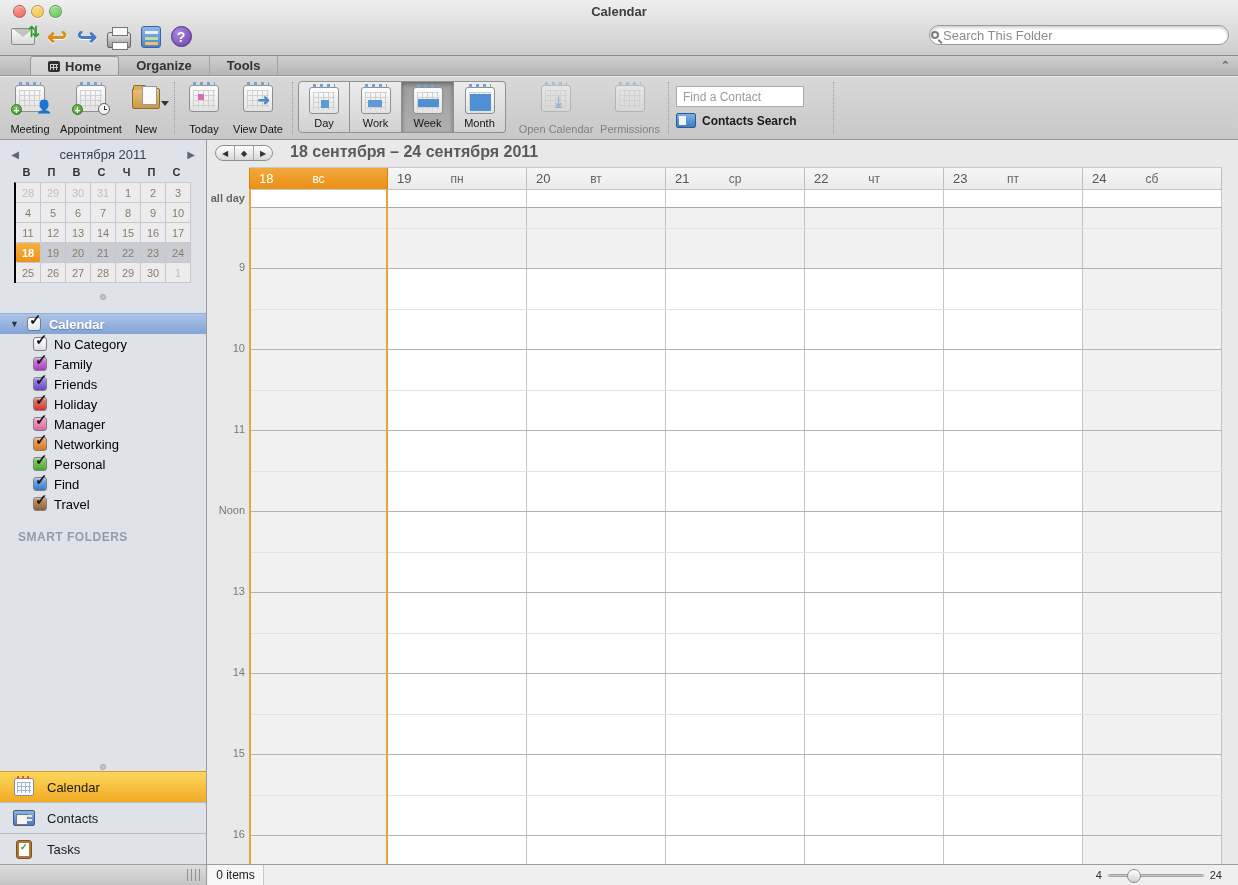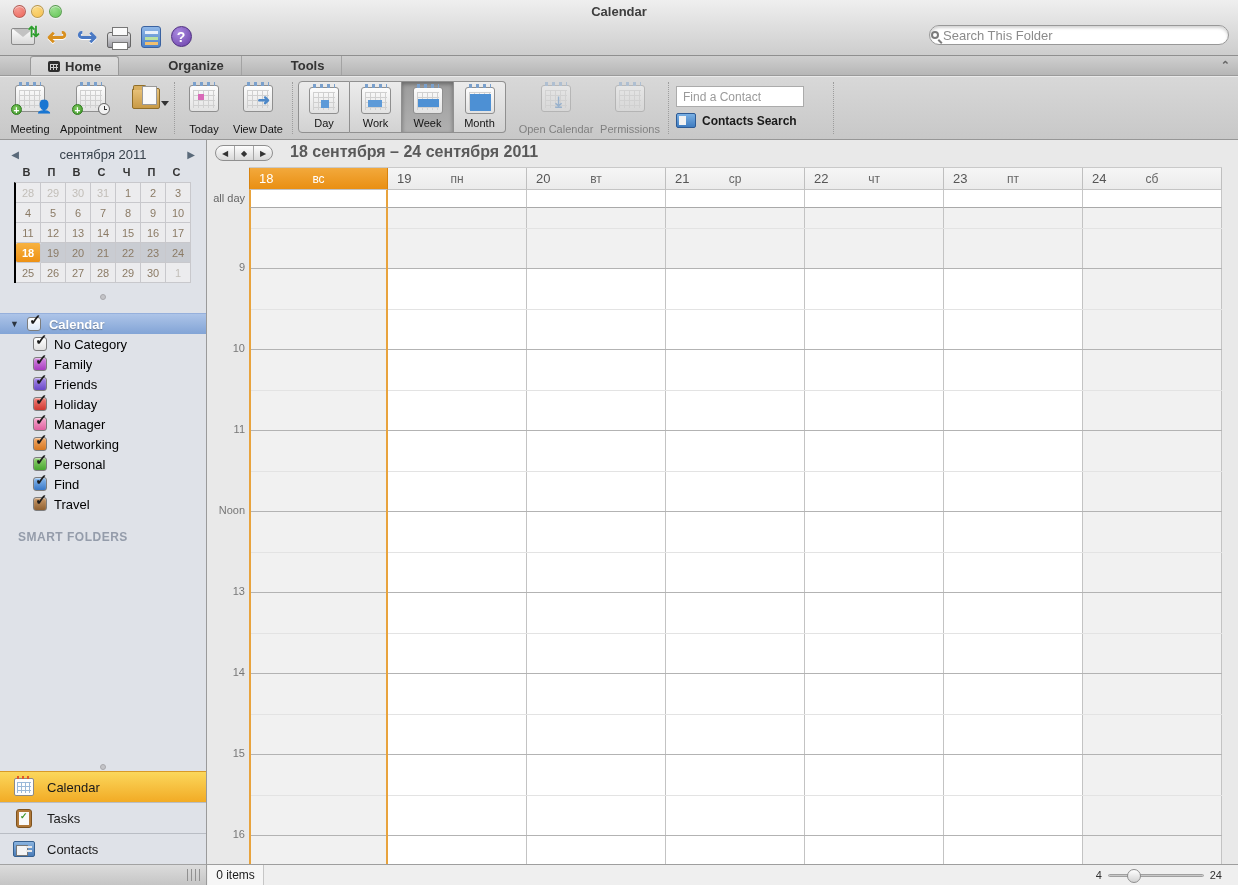--- a/index.html
+++ b/index.html
@@ -40,21 +40,21 @@
                  background:#fff; border:1px solid #989898; box-shadow:inset 0 2px 3px rgba(0,0,0,.18);
                  display:flex; align-items:center; padding:0 1px; gap:4px; font-size:13px; color:#8b8b8b; }
   .mag { width:8px; height:8px; border:2px solid #7c7c7c; border-radius:50%; position:relative; flex:0 0 auto; }
   .mag:after { content:""; position:absolute; left:6px; top:6px; width:5px; height:2px; background:#7c7c7c;
                transform:rotate(45deg); transform-origin:0 0; }
 
   
   .tabbar { position:absolute; top:56px; left:0; right:0; height:20px;
             background:linear-gradient(#cfcfcf,#b6b6b6); border-bottom:1px solid #9a9a9a; display:flex;text-align:right; }
   .tab { padding:0 17px; display:flex; align-items:center; gap:5px; font-size:13px; font-weight:bold; color:#333;
-         border-right:1px solid #a3a3a3; height:100%;margin-left:32px; }
+         border-right:1px solid #a3a3a3; height:100%; }
   .tab.active { background:linear-gradient(#dddddd,#d0d0d0); border-radius:3px 3px 0 0; border:1px solid #999; border-bottom:none; margin-left:30px; }
   .tab-cal-ico { width:12px; height:11px; background:#2e2e2e; border-radius:2px; position:relative; }
   .tab-cal-ico:before { content:""; position:absolute; left:2px; top:3px; right:2px; bottom:2px;
         background:repeating-linear-gradient(to right,#cfcfcf 0 1px,transparent 1px 3px),
                    repeating-linear-gradient(to bottom,#cfcfcf 0 1px,transparent 1px 3px); }
   .collapse-chevron { position:absolute; right:8px; top:59px; font-size:11px; font-weight:bold; color:#666; }
 
   
   .ribbon { position:absolute; top:77px; left:0; right:0; height:63px;
             background:linear-gradient(#d8d8d8,#c8c8c8); border-bottom:1px solid #979797; }
@@ -176,21 +176,21 @@
   .dayrow { position:absolute; top:27px; left:41px; width:973px; height:23px; display:grid; grid-template-columns:repeat(7,1fr);
             border-top:1px solid #c9c9c9; }
   .dh-cell { position:relative; background:linear-gradient(#f6f6f6,#ebebeb); border-right:1px solid #bfbfbf;
              border-bottom:1px solid #c4c4c4; font-size:13px; color:#555; }
   .dh-cell:first-child { border-left:1px solid #bfbfbf; }
   .dh-num { position:absolute; left:9px; top:3px; }
   .dh-dow { position:absolute; left:0; right:0; top:4px; text-align:center; font-size:12px; color:#666; }
   .dh-cell.today { background:linear-gradient(#f3a93c,#e98f13); border-left:1px solid #d8830e; border-right:1px solid #d8830e; }
   .dh-cell.today .dh-num, .dh-cell.today .dh-dow { color:#fff; }
 
-  .alldayrow { position:absolute; top:50px; left:0; right:0; height:18px; }
+  .alldayrow { position:absolute; top:50px; left:0; right:0; height:18px;font-weight:bold; }
   .allday-label { position:absolute; left:0; top:2px; width:37px; text-align:right; font-size:11px; color:#666; }
   .ad-cells { position:absolute; left:41px; width:973px; top:0; height:18px; display:grid; grid-template-columns:repeat(7,1fr); }
   .ad-cell { background:#fff; border-right:1px solid #c6c6c6; border-bottom:1px solid #a9a9a9; }
   .ad-cell:first-child { border-left:1px solid #c6c6c6; }
   .ad-cell.today { border-left:2px solid #e8a33d; border-right:2px solid #e8a33d; }
 
   .grid { position:absolute; top:68px; left:0; right:0; bottom:0; overflow:hidden; }
   .gutter { position:absolute; left:0; top:0; width:41px; height:100%; }
   .tlabel { position:absolute; right:4px; width:37px; text-align:right; font-size:11px; color:#777; }
   .cols { position:absolute; left:41px; top:0; width:973px; height:100%; display:grid; grid-template-columns:repeat(7,1fr); }
@@ -477,29 +477,29 @@
         </div>
       <div id="nav-items">
           <div class="nav-item active">
             <span class="ni">
               <span class="ico-cal"></span>
             </span>
             <span>Calendar</span>
           </div>
           <div class="nav-item">
             <span class="ni">
+              <span class="ico-contacts"></span>
+            </span>
+            <span>Contacts</span>
+          </div>
+          <div class="nav-item">
+            <span class="ni">
               <span class="ico-tasks"></span>
             </span>
             <span>Tasks</span>
-          </div>
-          <div class="nav-item">
-            <span class="ni">
-              <span class="ico-contacts"></span>
-            </span>
-            <span>Contacts</span>
           </div>
         </div>
     </div>
   </div>
 
   <div class="main">
     <div class="wk-head">
       <div class="nav-capsule">
         <span>◀</span>
         <span>◆</span>

